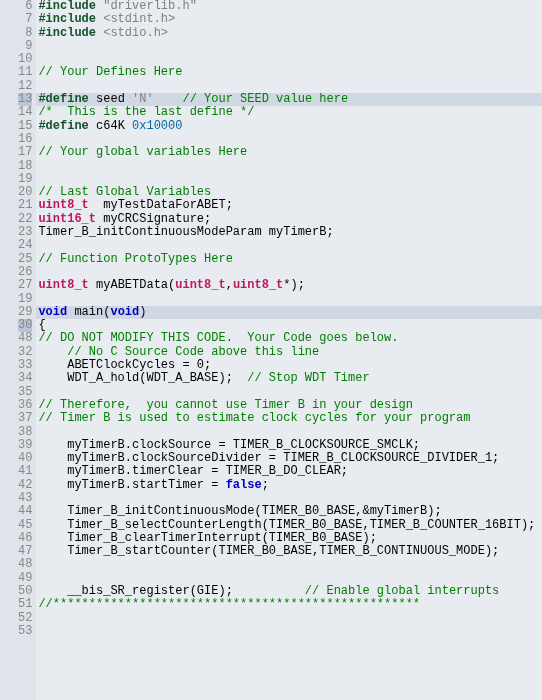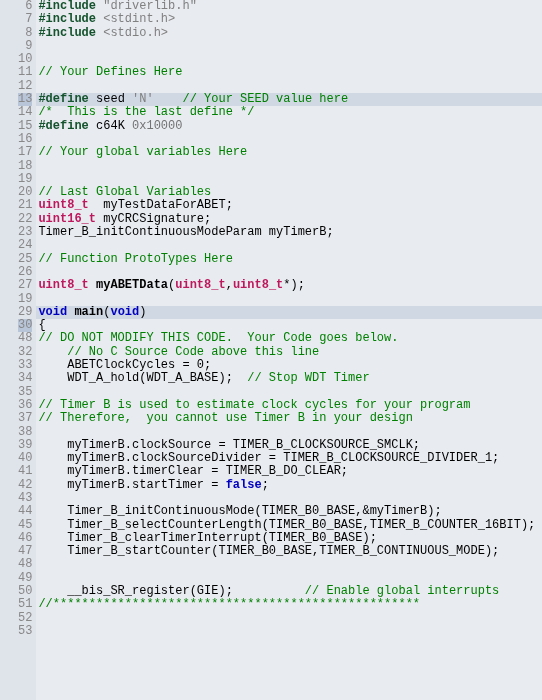--- a/index.html
+++ b/index.html
@@ -44,22 +44,22 @@
     }
     .highlighted-line {
       background: #d0d8e4;
     }
     .k-pre { color: #14532d; font-weight: bold; } 
     .k-kw { color: #0000c0; font-weight: bold; } 
     .k-type { color: #be185d; font-weight: bold; } 
     .k-str { color: #808080; } 
     .k-inc { color: #808080; } 
     .k-cmt { color: #008000; } 
-    .k-num { color: #737373; }
-    .k-func { color: #000; font-weight: bold; }
+    .k-num { color: #0369a1; }
+    .k-func { color: #000; font-weight: normal; }
   </style>
 </head>
 <body>
 
 <div class="editor">
   <div class="gutter" id="gutter">
       <div class="gutter-line">6</div>
       <div class="gutter-line">7</div>
       <div class="gutter-line">8</div>
       <div class="gutter-line">9</div>
@@ -132,22 +132,22 @@
       <div class="code-line"><span></span></div>
       <div class="code-line"><span class="k-type">uint8_t</span><span> </span><span class="k-func">myABETData</span><span>(</span><span class="k-type">uint8_t</span><span>,</span><span class="k-type">uint8_t</span><span>*);</span></div>
       <div class="code-line"><span></span></div>
       <div class="code-line highlighted-line"><span class="k-kw">void</span><span> </span><span class="k-func">main</span><span>(</span><span class="k-kw">void</span><span>)</span></div>
       <div class="code-line"><span>{</span></div>
       <div class="code-line"><span class="k-cmt">// DO NOT MODIFY THIS CODE.  Your Code goes below.</span></div>
       <div class="code-line"><span>    </span><span class="k-cmt">// No C Source Code above this line</span></div>
       <div class="code-line"><span>    ABETClockCycles = 0;</span></div>
       <div class="code-line"><span>    WDT_A_hold(WDT_A_BASE);  </span><span class="k-cmt">// Stop WDT Timer</span></div>
       <div class="code-line"><span></span></div>
+      <div class="code-line"><span class="k-cmt">// Therefore,  you cannot use Timer B in your design</span></div>
       <div class="code-line"><span class="k-cmt">// Timer B is used to estimate clock cycles for your program</span></div>
-      <div class="code-line"><span class="k-cmt">// Therefore,  you cannot use Timer B in your design</span></div>
       <div class="code-line"><span></span></div>
       <div class="code-line"><span>    myTimerB.clockSource = TIMER_B_CLOCKSOURCE_SMCLK;</span></div>
       <div class="code-line"><span>    myTimerB.clockSourceDivider = TIMER_B_CLOCKSOURCE_DIVIDER_1;</span></div>
       <div class="code-line"><span>    myTimerB.timerClear = TIMER_B_DO_CLEAR;</span></div>
       <div class="code-line"><span>    myTimerB.startTimer = </span><span class="k-kw">false</span><span>;</span></div>
       <div class="code-line"><span></span></div>
       <div class="code-line"><span>    Timer_B_initContinuousMode(TIMER_B0_BASE,&amp;myTimerB);</span></div>
       <div class="code-line"><span>    Timer_B_selectCounterLength(TIMER_B0_BASE,TIMER_B_COUNTER_16BIT);</span></div>
       <div class="code-line"><span>    Timer_B_clearTimerInterrupt(TIMER_B0_BASE);</span></div>
       <div class="code-line"><span>    Timer_B_startCounter(TIMER_B0_BASE,TIMER_B_CONTINUOUS_MODE);</span></div>

